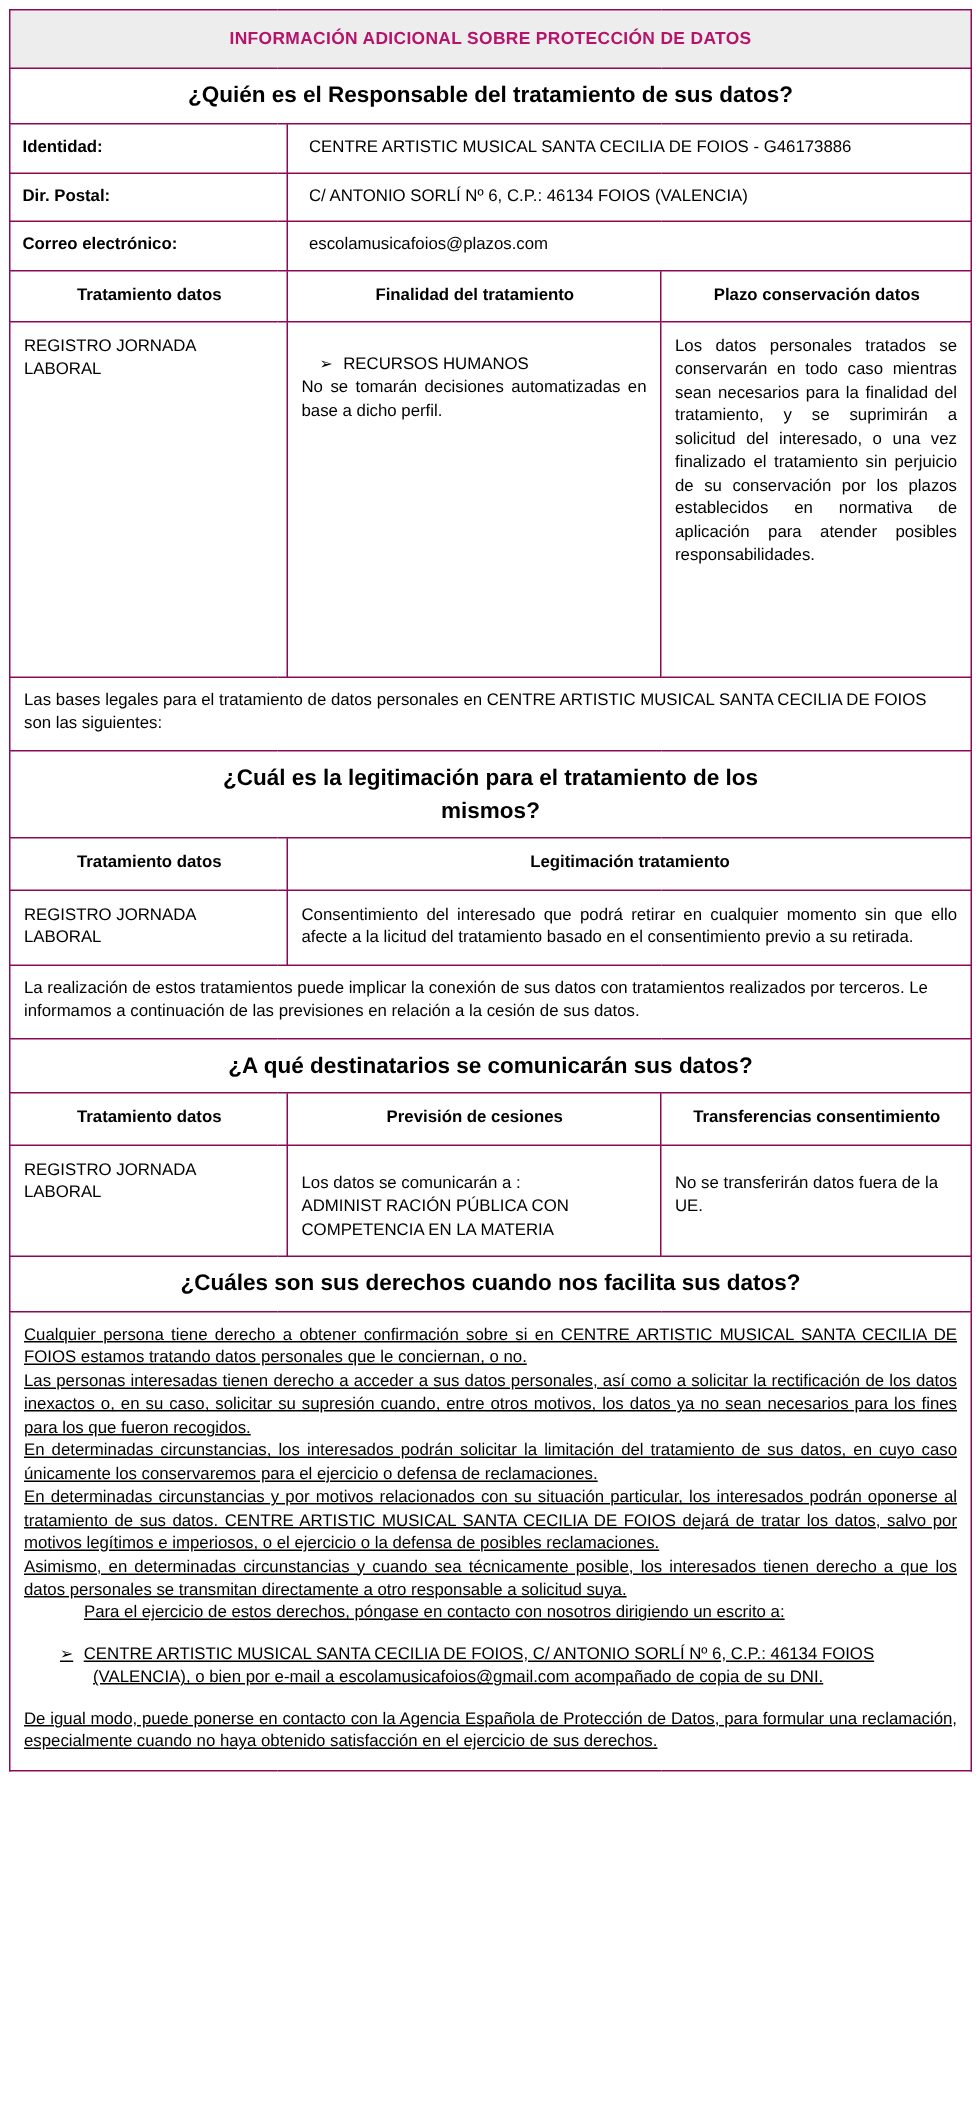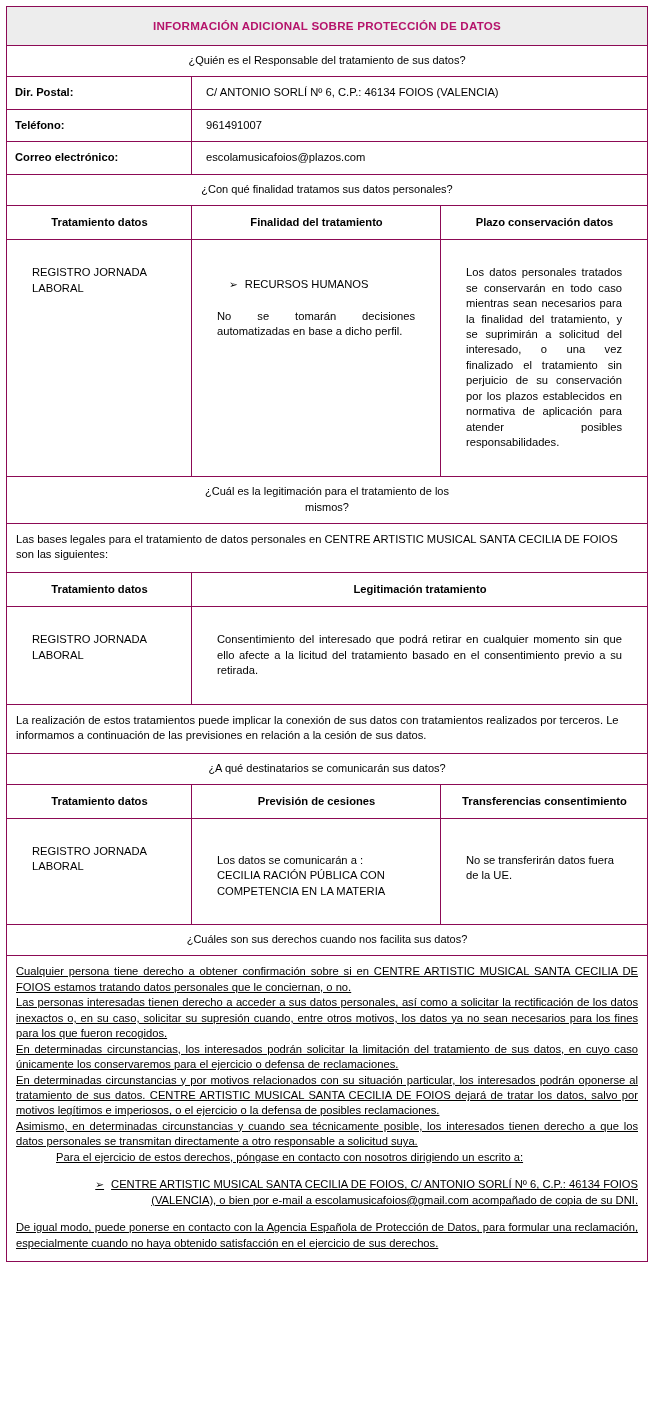--- a/index.html
+++ b/index.html
@@ -46,22 +46,22 @@
     font-size: 11.6px;
     letter-spacing: 0.02em;
   }
 
   
   .qhead {
     text-align: center;
     padding: 7px 10px !important;
   }
   .qhead-text {
-    font-weight: normal;
-    font-size: 11px;
+    font-weight: bold;
+    font-size: 15px;
     line-height: 1.45;
     display: block;
   }
 
   
   .lbl {
     font-weight: bold;
     font-size: 11.4px;
     padding: 8px 8px !important;
     white-space: nowrap;
@@ -93,21 +93,21 @@
     padding: 9px 9px 9px 9px !important;
   }
   .cell.just {
     text-align: justify;
     text-justify: inter-word;
   }
   .cell.tall {
     height: 218px;
   }
   .cell p {
-    margin: 16px;
+    margin: 0;
   }
   .cell p + p {
     margin-top: 0px;
   }
 
   .bullet-line {
     display: block;
     padding-left: 28px;
     text-indent: -16px;
     margin-bottom: 1px;
@@ -130,21 +130,21 @@
     margin: 0;
     text-align: justify;
     text-justify: inter-word;
     text-decoration: underline;
   }
   .rights p.nojust { text-align: left; padding-left: 40px; }
   .rights .spacer { height: 12px; }
   .rights .bullet-block {
     padding-left: 46px;
     text-indent: -22px;
-    text-align: right;
+    text-align: left;
     margin: 0;
   }
   .rights .bullet-block .cont { display: inline; }
 </style>
 </head>
 <body>
 
 <div class="page">
 
   <table class="doc">
@@ -162,37 +162,32 @@
       </td>
     </tr>
 
     <tr>
       <td class="qhead" colspan="4">
         <span class="qhead-text">¿Quién es el Responsable del tratamiento de sus datos?</span>
       </td>
     </tr>
 
     <tr>
+      <td class="lbl" colspan="2">Identidad:</td>
+      <td class="val" colspan="2">CENTRE ARTISTIC MUSICAL SANTA CECILIA DE FOIOS  - G46173886</td>
+    </tr>
+    <tr>
       <td class="lbl" colspan="2">Dir. Postal:</td>
       <td class="val" colspan="2">C/ ANTONIO SORLÍ Nº 6, C.P.: 46134 FOIOS (VALENCIA)</td>
     </tr>
     <tr>
-      <td class="lbl" colspan="2">Teléfono:</td>
-      <td class="val" colspan="2">961491007</td>
-    </tr>
-    <tr>
       <td class="lbl" colspan="2">Correo electrónico:</td>
       <td class="val" colspan="2">escolamusicafoios@plazos.com</td>
     </tr>
 
-    <tr>
-      <td class="qhead" colspan="4">
-        <span class="qhead-text">¿Con qué finalidad tratamos sus datos personales?</span>
-      </td>
-    </tr>
     <tr>
       <td class="colhead" colspan="2">Tratamiento datos</td>
       <td class="colhead">Finalidad del tratamiento</td>
       <td class="colhead">Plazo conservación datos</td>
     </tr>
     <tr>
       <td class="cell tall" colspan="2">
         <p>
               <span class="nowrapline">REGISTRO JORNADA</span>
               <span class="nowrapline">LABORAL</span>
@@ -204,27 +199,27 @@
           <span class="arrow">➢</span><span>RECURSOS HUMANOS</span>
         </p>
         <p>No se tomarán decisiones automatizadas en base a dicho perfil.</p>
       </td>
       <td class="cell tall just">
         <p>Los datos personales tratados se conservarán en todo caso mientras sean necesarios para la finalidad del tratamiento, y se suprimirán a solicitud del interesado, o una vez finalizado el tratamiento sin perjuicio de su conservación por los plazos establecidos en normativa de aplicación para atender posibles responsabilidades.</p>
       </td>
     </tr>
 
     <tr>
+      <td class="intro" colspan="4">Las bases legales para el tratamiento de datos personales en CENTRE ARTISTIC MUSICAL SANTA CECILIA DE FOIOS son las siguientes:</td>
+    </tr>
+    <tr>
       <td class="qhead" colspan="4">
         <span class="qhead-text">¿Cuál es la legitimación para el tratamiento de los</span>
         <span class="qhead-text">mismos?</span>
       </td>
-    </tr>
-    <tr>
-      <td class="intro" colspan="4">Las bases legales para el tratamiento de datos personales en CENTRE ARTISTIC MUSICAL SANTA CECILIA DE FOIOS son las siguientes:</td>
     </tr>
     <tr>
       <td class="colhead" colspan="2">Tratamiento datos</td>
       <td class="colhead" colspan="2">Legitimación tratamiento</td>
     </tr>
     <tr>
       <td class="cell" colspan="2">
         <p>
               <span class="nowrapline">REGISTRO JORNADA</span>
               <span class="nowrapline">LABORAL</span>
@@ -252,21 +247,21 @@
       <td class="cell" colspan="2">
         <p>
               <span class="nowrapline">REGISTRO JORNADA</span>
               <span class="nowrapline">LABORAL</span>
             </p>
       </td>
       <td class="cell">
         <div style="height:9px"></div>
         <p>
               <span class="nowrapline">Los datos se comunicarán a :</span>
-              <span class="nowrapline">CECILIA RACIÓN PÚBLICA CON</span>
+              <span class="nowrapline">ADMINIST RACIÓN PÚBLICA CON</span>
               <span class="nowrapline">COMPETENCIA EN LA MATERIA</span>
             </p>
       </td>
       <td class="cell">
         <div style="height:9px"></div>
         <p>No se transferirán datos fuera de la UE.</p>
       </td>
     </tr>
 
     <tr>

